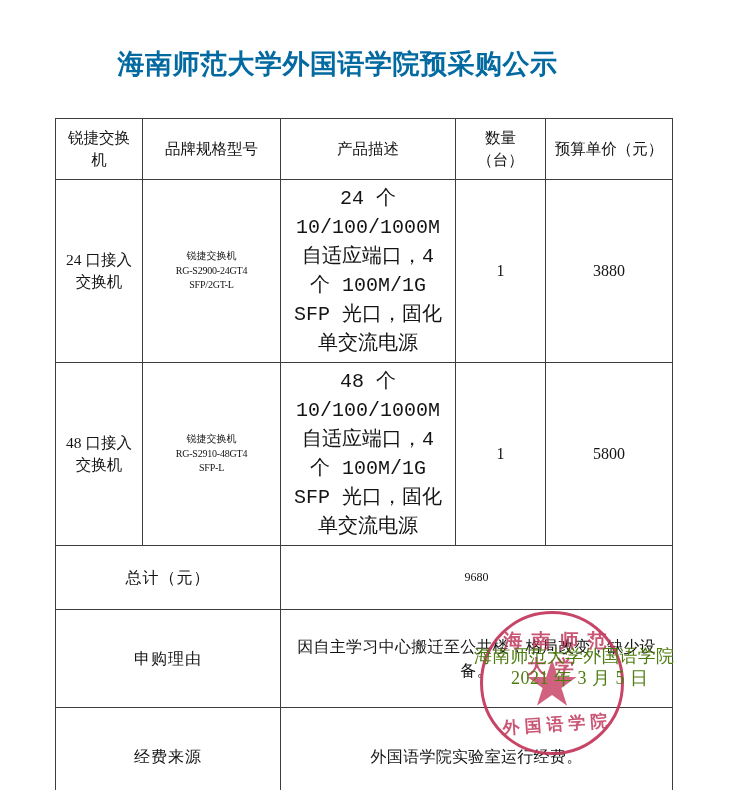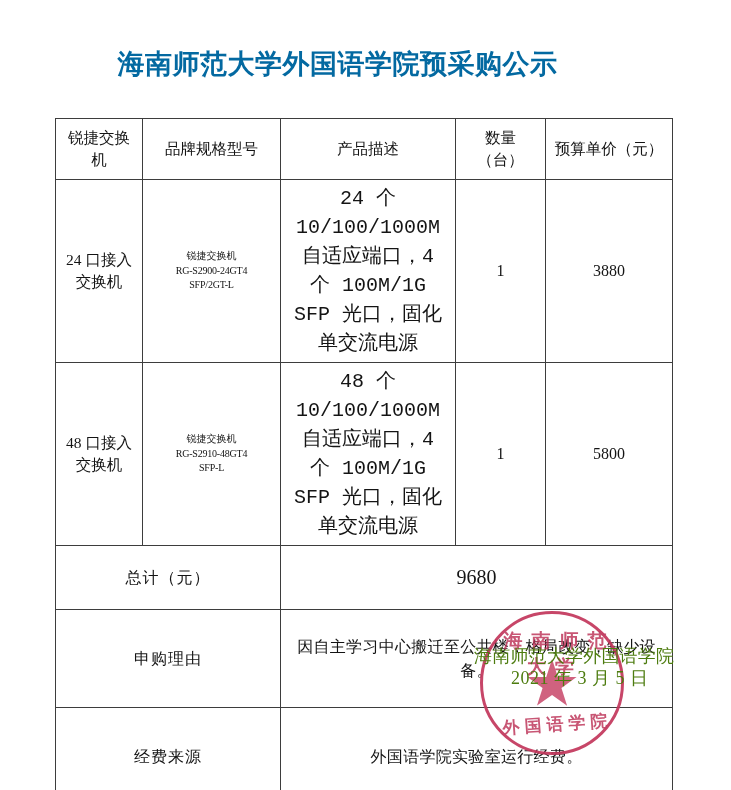--- a/index.html
+++ b/index.html
@@ -103,21 +103,21 @@
   }
   .sum-row-tall td {
     height: 89px;
   }
   .sum-label {
     font-size: 16px;
     letter-spacing: 1px;
   }
   .sum-value {
     text-align: center;
-    font-size: 20px;
+    font-size: 12px;
   }
   .sum-value-left {
     text-align: left;
     padding-left: 10px;
     font-size: 16px;
     letter-spacing: 0.3px;
   }
 
   
   .seal-area {

